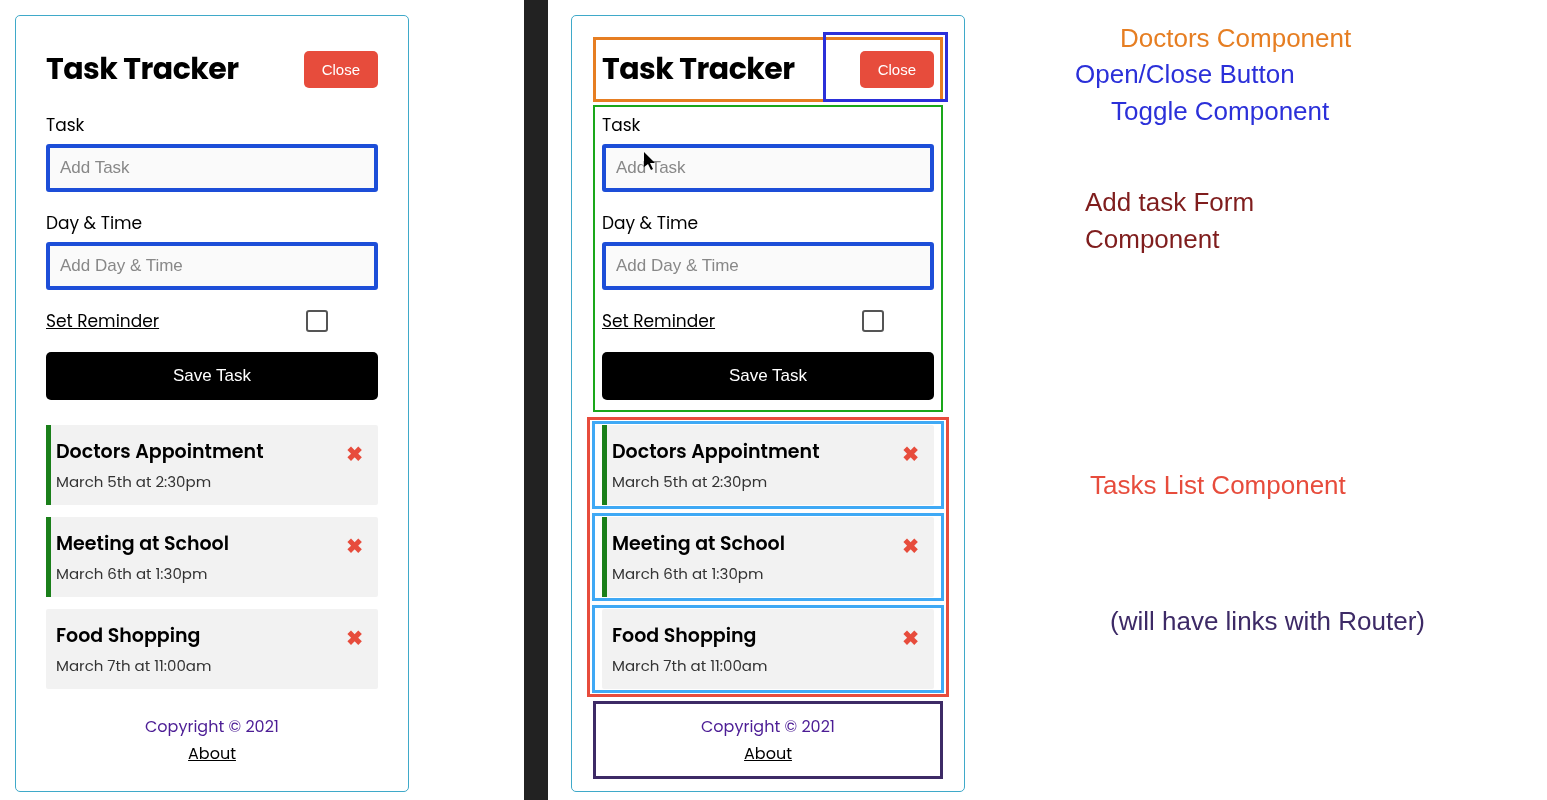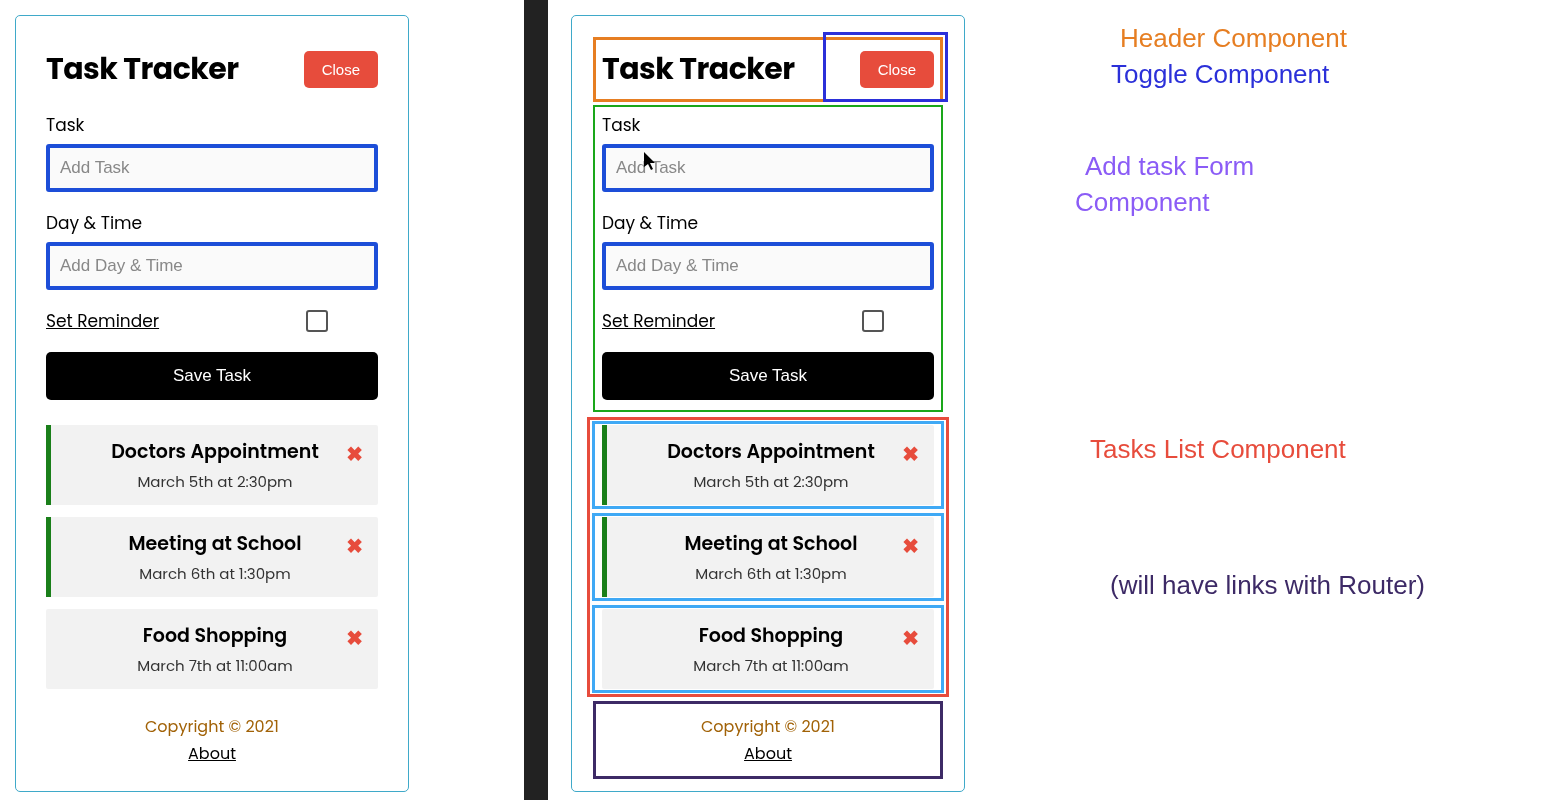--- a/index.html
+++ b/index.html
@@ -157,25 +157,24 @@
     cursor: pointer;
   }
 
   
   .tasks {
     position: relative;
     margin-bottom: 20px;
   }
   .task-item {
     background: #f2f2f2;
-    padding: 12px 15px 12px 21px;
+    padding: 12px 15px 12px 10px;
     margin-bottom: 12px;
     position: relative;
     border-radius: 2px;
-    text-align: center;
   }
   .task-item.reminder::before {
     content: '';
     position: absolute;
     left: 0; top: 0; bottom: 0;
     width: 5px;
     background: #1a7f1a;
   }
   .task-title {
     font-size: 19px;
@@ -199,21 +198,21 @@
   }
 
   
   .footer {
     text-align: center;
     position: relative;
     padding: 5px 0;
   }
   .footer-copy {
     font-size: 16px;
-    color: #a16207;
+    color: #4c1d95;
   }
   .footer-link {
     font-size: 16px;
     color: #000;
     text-decoration: underline;
     cursor: pointer;
     display: inline-block;
     margin-top: 2px;
   }
 
@@ -224,21 +223,21 @@
     top: 20px;
     width: 460px;
   }
   .legend-item {
     font-size: 26px;
     line-height: 1.4;
     font-family: 'Segoe UI', Arial, sans-serif;
   }
   .c-orange { color: #e67e22; }
   .c-blue   { color: #2b30d9; }
-  .c-green  { color: #8b5cf6; }
+  .c-green  { color: #7f1d1d; }
   .c-red    { color: #e74c3c; }
   .c-lblue  { color: #3fa9f5; }
   .c-purple { color: #3d2a66; }
 
   
   .fake-cursor {
     position: absolute;
     left: 42px;
     top: 40px;
     pointer-events: none;
@@ -350,24 +349,25 @@
     </div>
 
     <div class="footer">
       <div class="ann-footer-box"></div>
       <div class="footer-copy">Copyright © 2021</div>
       <a class="footer-link">About</a>
     </div>
   </div>
 
   <div class="legend">
-    <div class="legend-item c-orange" style="margin-left:45px;">Header Component</div>
+    <div class="legend-item c-orange" style="margin-left:45px;">Doctors Component</div>
+    <div class="legend-item c-blue">Open/Close Button</div>
     <div class="legend-item c-blue" style="margin-left:36px;">Toggle Component</div>
     <div style="height:55px;"></div>
     <div class="legend-item c-green" style="margin-left:10px;">Add task Form</div>
-    <div class="legend-item c-green" style="">Component</div>
+    <div class="legend-item c-green" style="margin-left:10px;">Component</div>
     <div style="height:210px;"></div>
     <div class="legend-item c-red" style="margin-left:15px;">Tasks List Component</div>
     <div style="height:100px;"></div>
     <div class="legend-item c-purple" style="margin-left:35px;">(will have links with Router)</div>
   </div>
 
 </div>
 
 </body></html>

